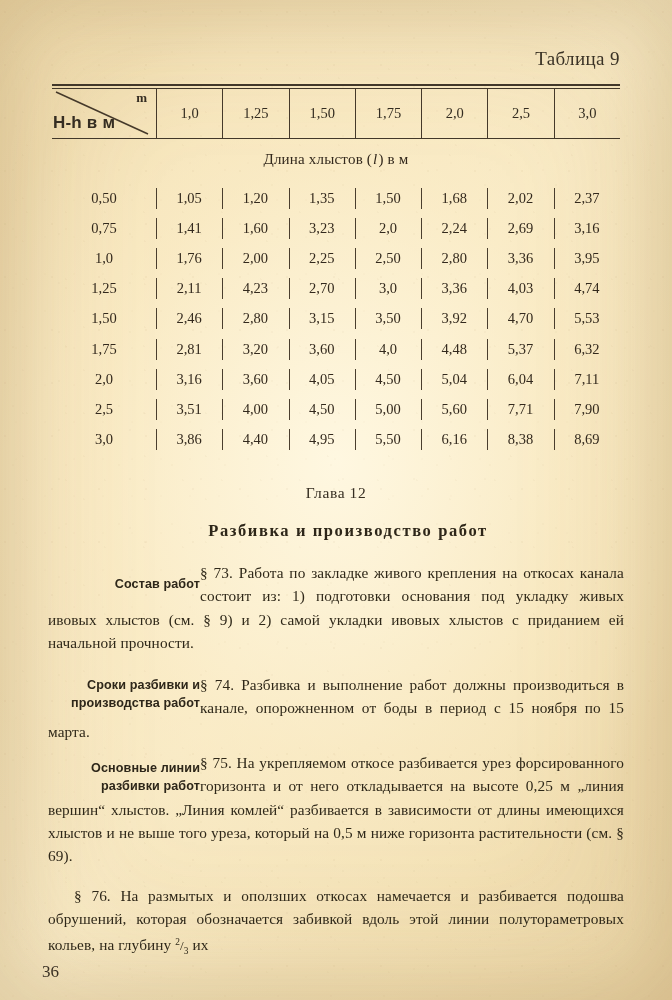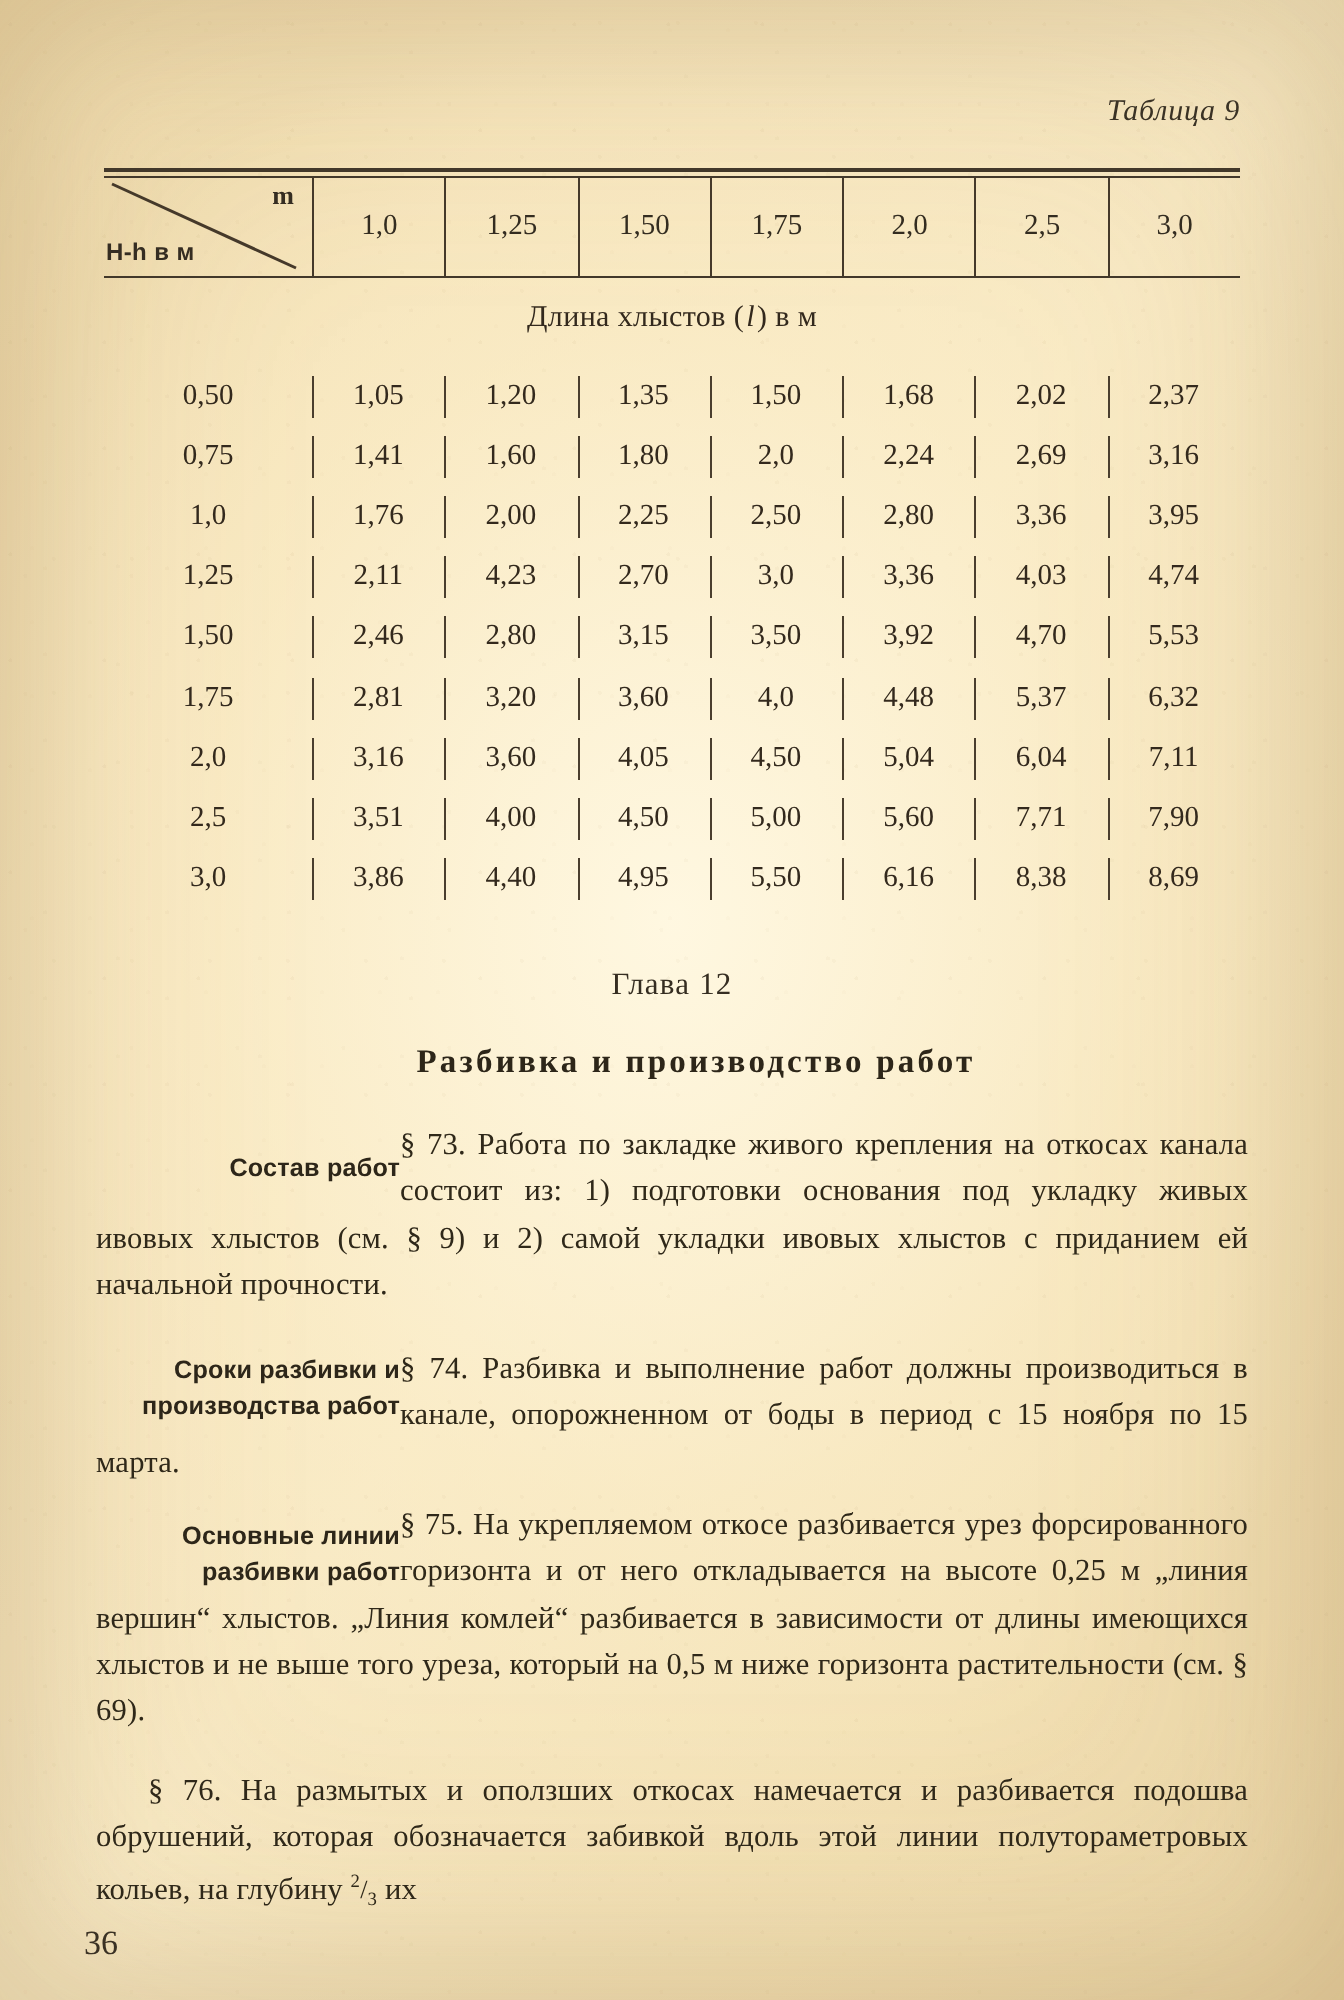--- a/index.html
+++ b/index.html
@@ -51,24 +51,23 @@
                 inset 0 0 130px 40px rgba(196,166,116,0.12);
   }
 
   .content { position: relative; z-index: 2; }
 
   
   .table-caption {
     position: absolute;
     top: 48px;
     right: 52px;
-    font-size: 15px;
+    font-size: 19px;
     letter-spacing: 0.4px;
     color: #3a3225;
-    font-style: italic;
   }
 
   
   .tbl-wrap {
     position: absolute;
     left: 52px;
     top: 84px;
     width: 568px;
   }
   .rule-top {
@@ -97,21 +96,21 @@
     top: 1px;
     font-size: 13px;
     font-family: "Liberation Serif", serif;
     font-weight: 700;
     color: #352d22;
   }
   .corner .hh-lbl {
     position: absolute;
     left: 1px;
     bottom: 5px;
-    font-size: 12px;
+    font-size: 17px;
     font-weight: 700;
     letter-spacing: 0.2px;
     color: #352d22;
     font-family: "Liberation Sans", sans-serif;
   }
   .hdr-cell {
     flex: 1 1 0;
     border-left: 1.5px solid #45392a;
     display: flex;
     align-items: center;
@@ -271,21 +270,21 @@
           <div class="bcell">1,50</div>
           <div class="bcell">1,68</div>
           <div class="bcell">2,02</div>
           <div class="bcell">2,37</div>
         </div>
 
         <div class="brow">
           <div class="bcell first">0,75</div>
           <div class="bcell">1,41</div>
           <div class="bcell">1,60</div>
-          <div class="bcell">1,80</div>
+          <div class="bcell">3,23</div>
           <div class="bcell">2,0</div>
           <div class="bcell">2,24</div>
           <div class="bcell">2,69</div>
           <div class="bcell">3,16</div>
         </div>
 
         <div class="brow">
           <div class="bcell first">1,0</div>
           <div class="bcell">1,76</div>
           <div class="bcell">2,00</div>

